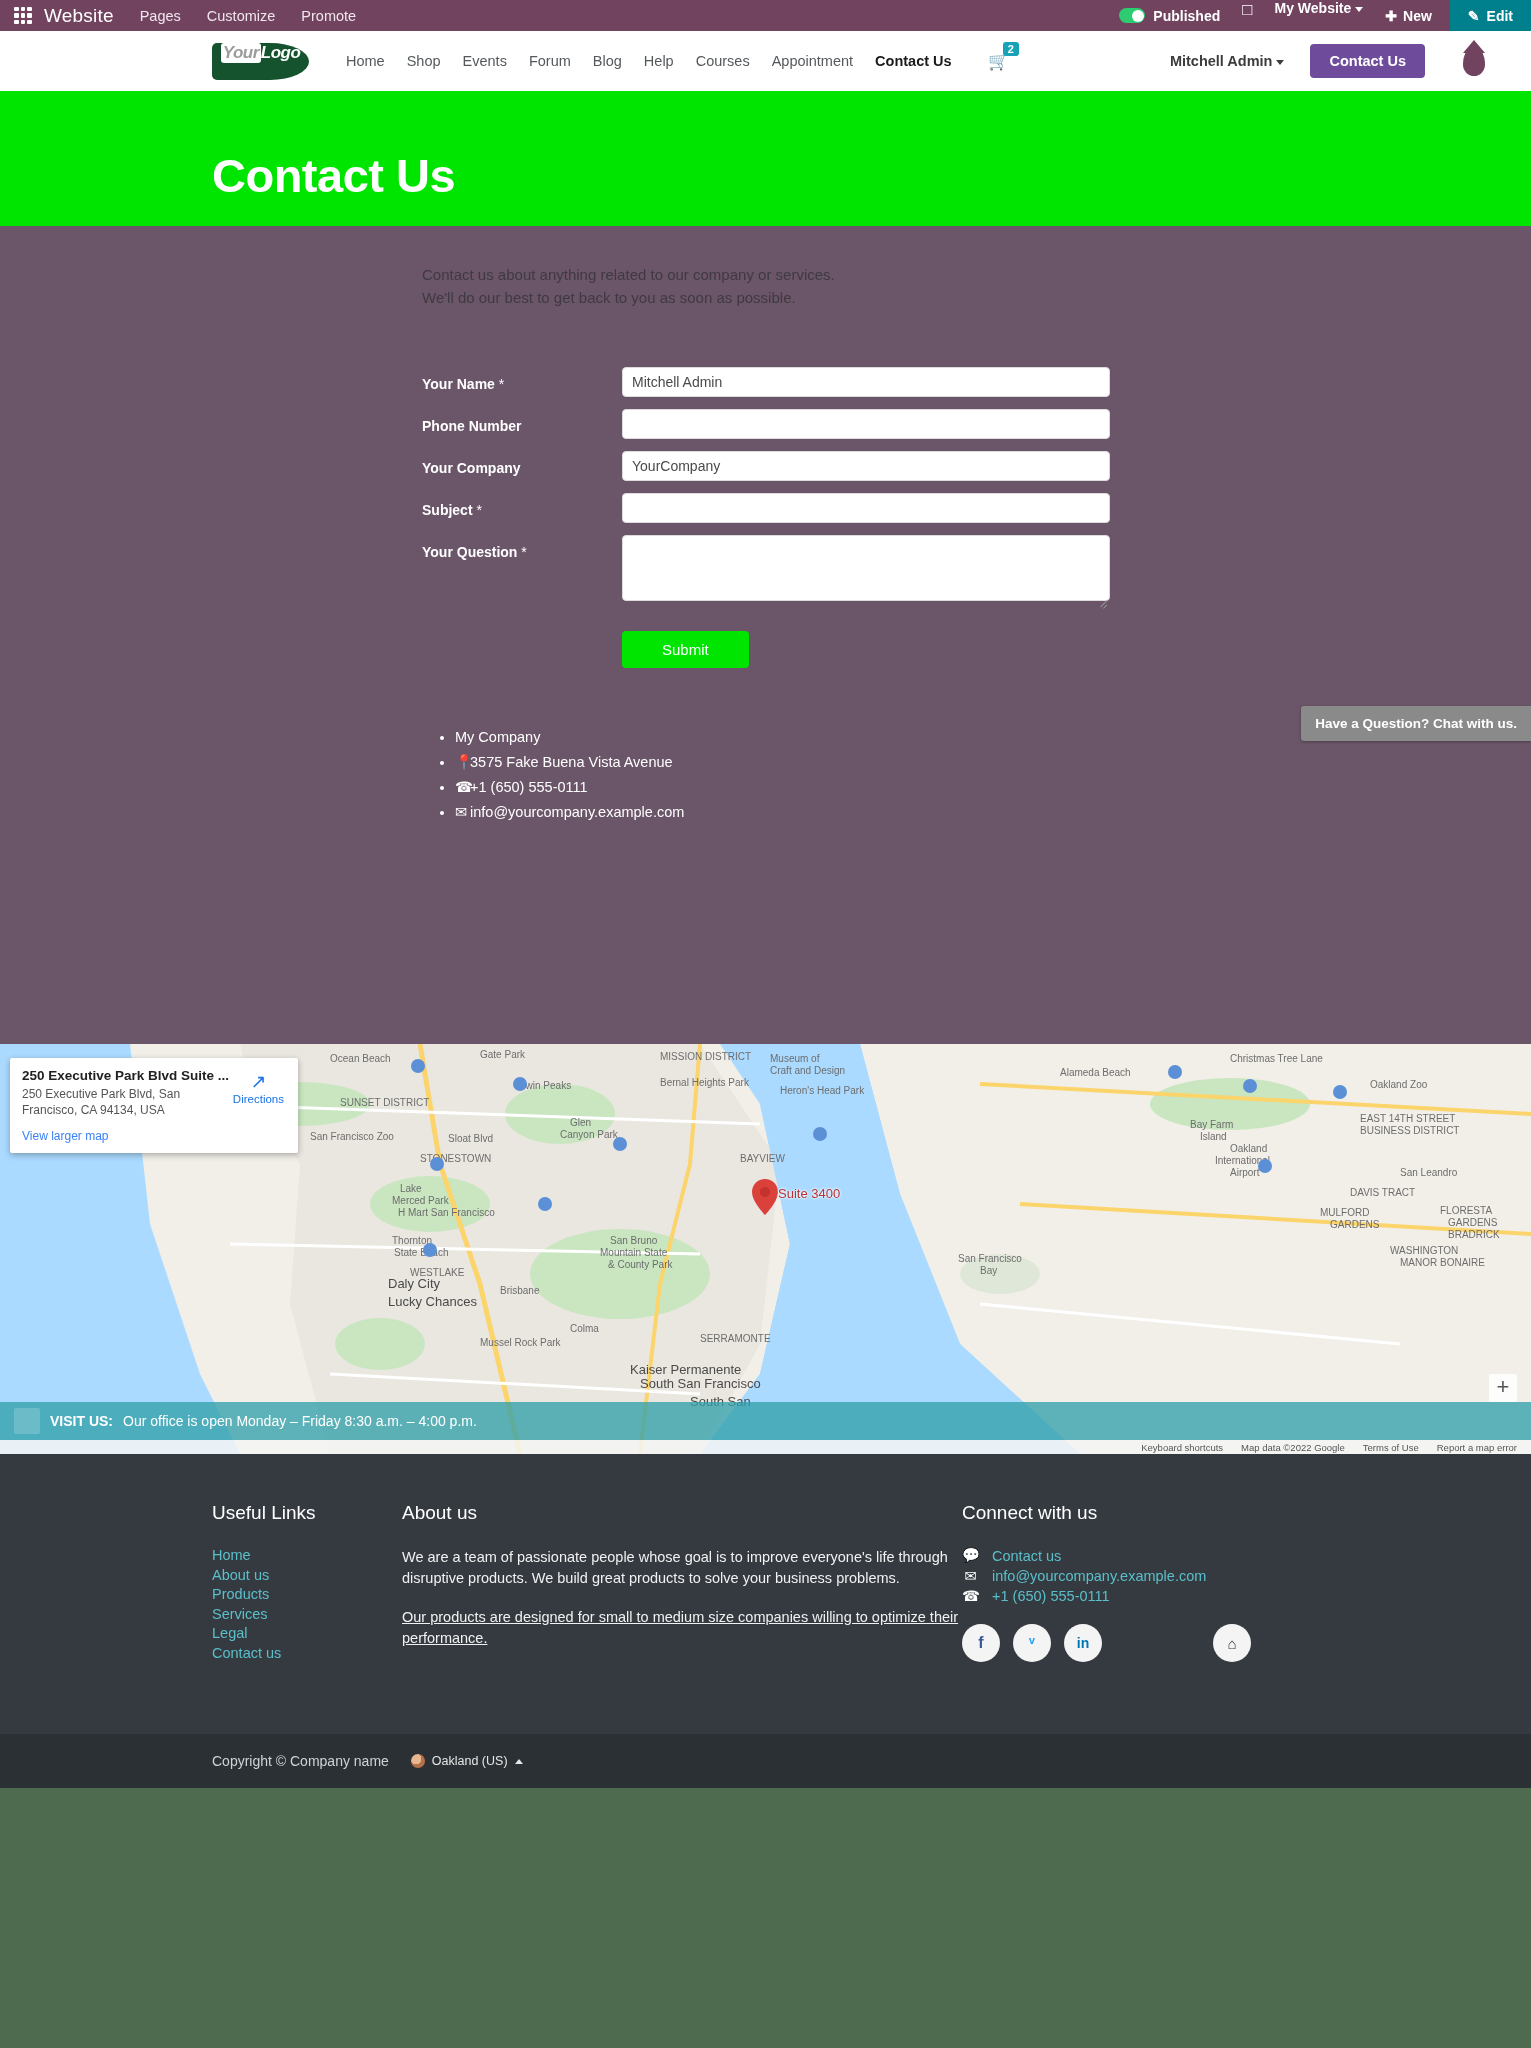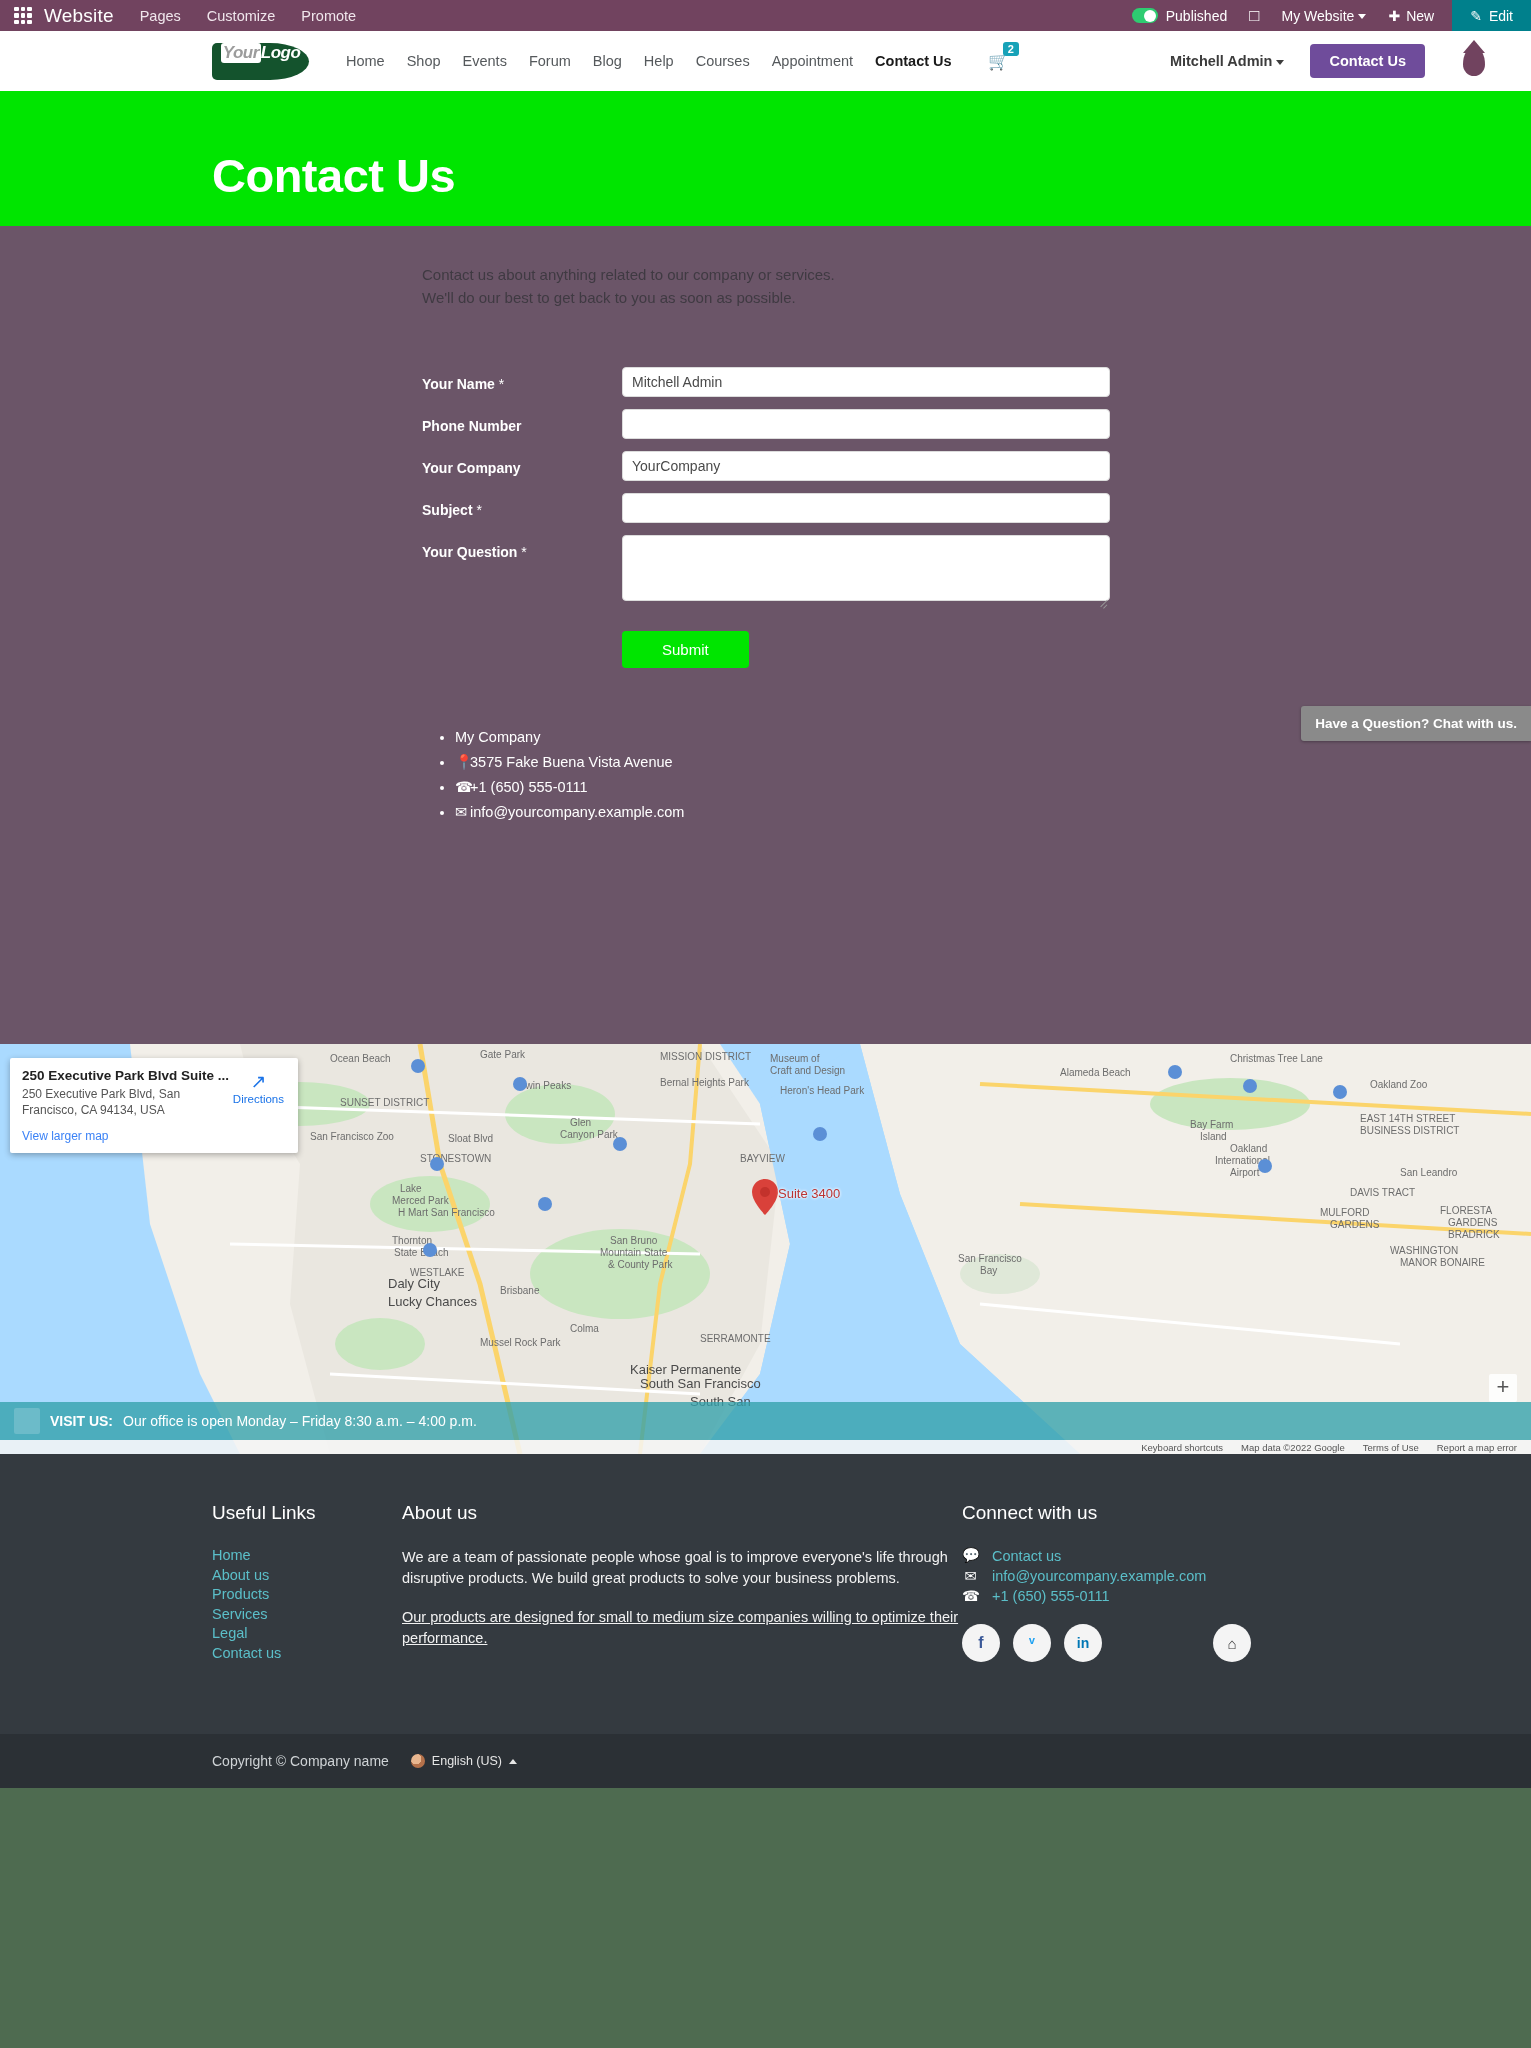--- a/index.html
+++ b/index.html
@@ -28,22 +28,23 @@
     grid-template-columns: repeat(3, 1fr);
     grid-template-rows: repeat(3, 1fr);
     gap: 2px;
     cursor: pointer;
   }
   .apps-grid i { background: #fff; border-radius: 1px; display:block; }
   .odoo-brand { font-size: 19px; font-weight: 400; margin-right: 26px; letter-spacing:.2px; }
   .odoo-menu { display: flex; gap: 26px; font-size: 14.5px; color: #f0e6ec; }
   .odoo-menu span { cursor: pointer; }
   .odoo-right {
-    margin-left: auto; display: flex; align-items: center; height: 100%;
+    margin-left: auto; display: flex; height: 100%;
     font-size: 14px;
+    font-weight: bold;
   }
   .pub-toggle { display:flex; align-items:center; gap:8px; margin-right:22px; cursor:pointer;}
   .pub-switch {
     width: 26px; height: 15px; border-radius: 9px;
     background: #2ecc71; position: relative; display:inline-block;
   }
   .pub-switch::after {
     content:""; position:absolute; right:1.5px; top:1.5px;
     width:12px; height:12px; border-radius:50%; background:#fff;
   }
@@ -588,18 +589,18 @@
         <div class="soc hm">⌂</div>
       </div>
     </div>
   </div>
 </div>
 
 <div class="copybar">
   <span class="copy-txt">Copyright © Company name</span>
   <span class="lang">
     <span class="globe"></span>
-    <span>English (US)</span>
+    <span>Oakland (US)</span>
     <span class="caret-u"></span>
   </span>
 </div>
 
 <div class="page-tail"></div>
 
 </body></html>

